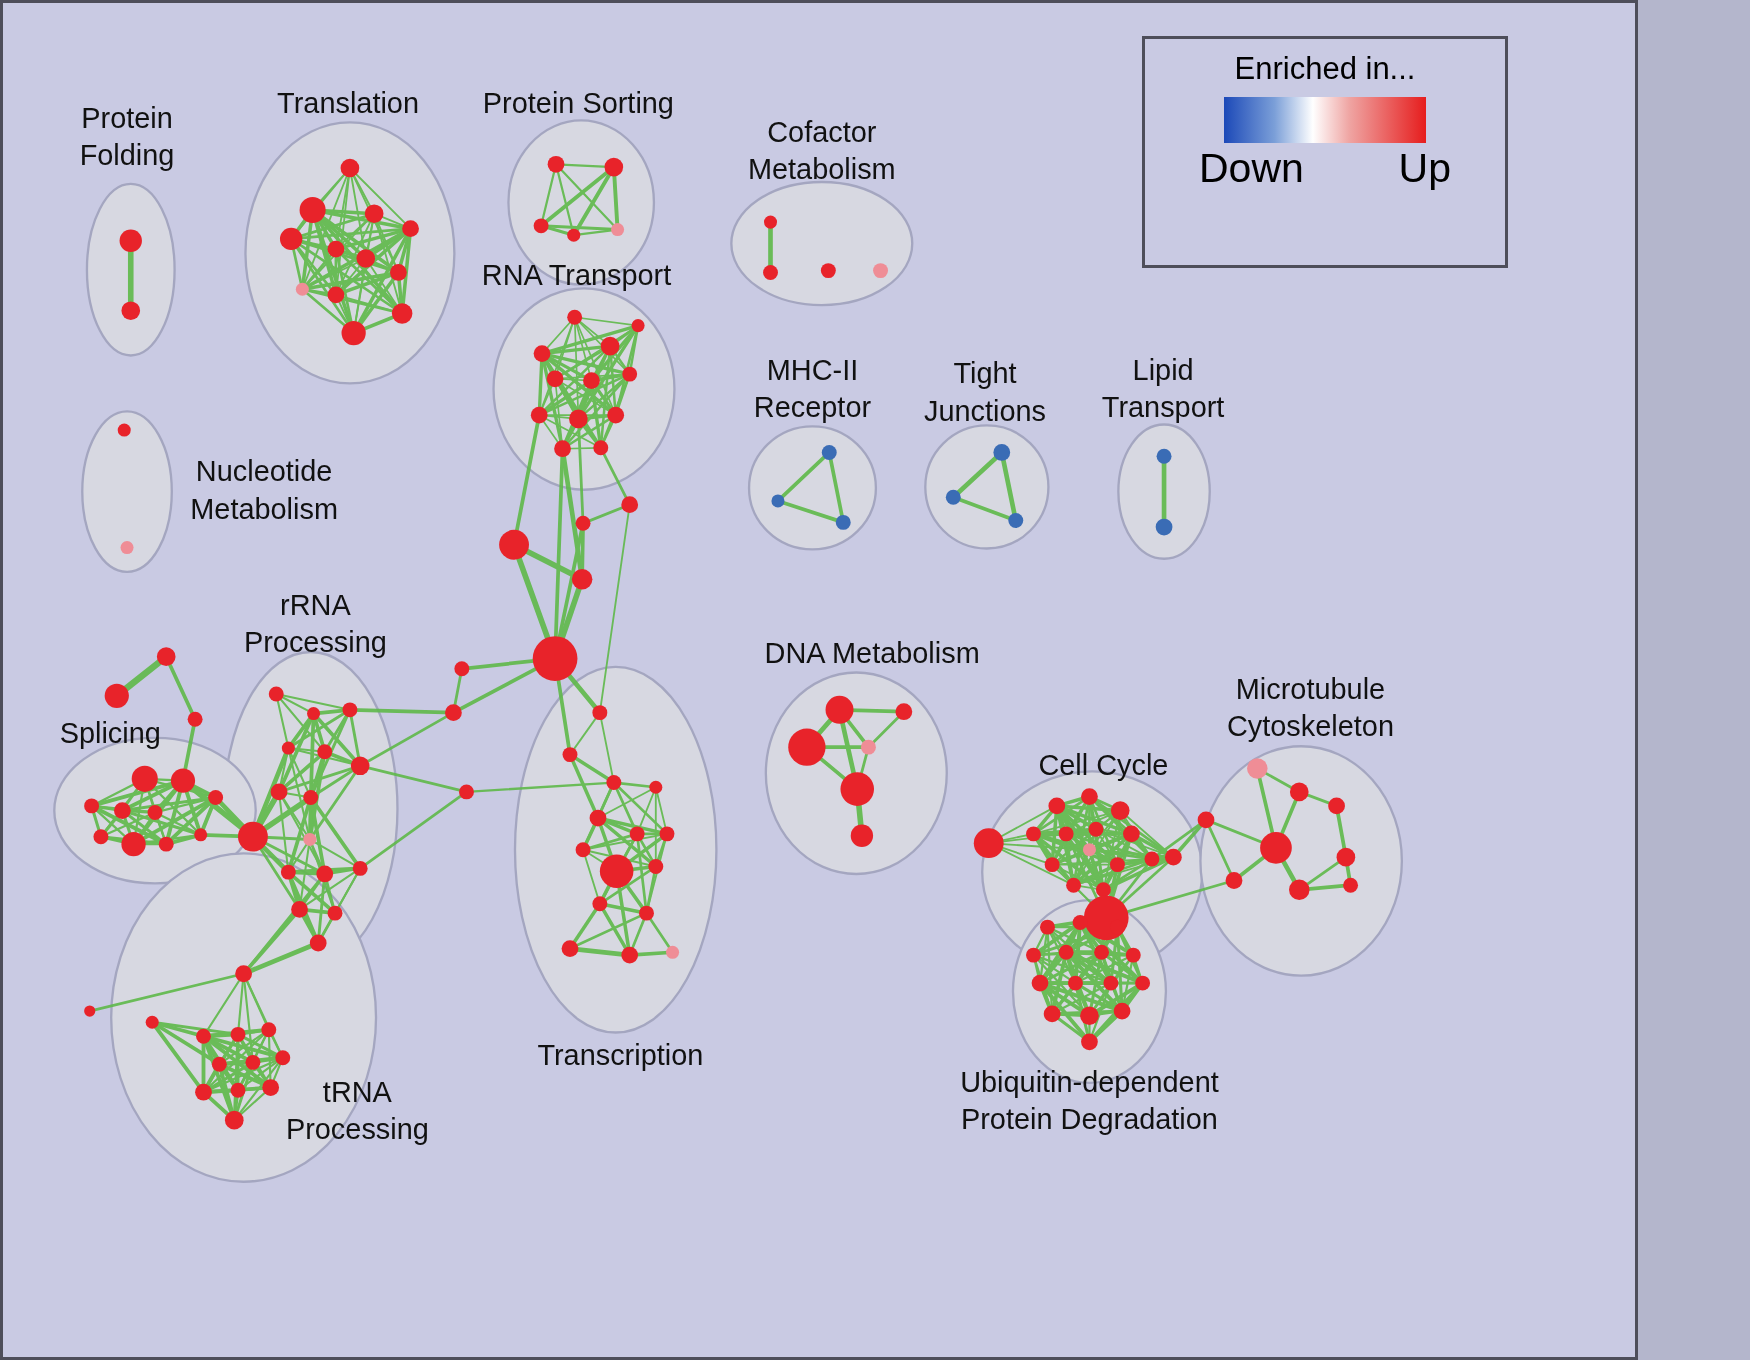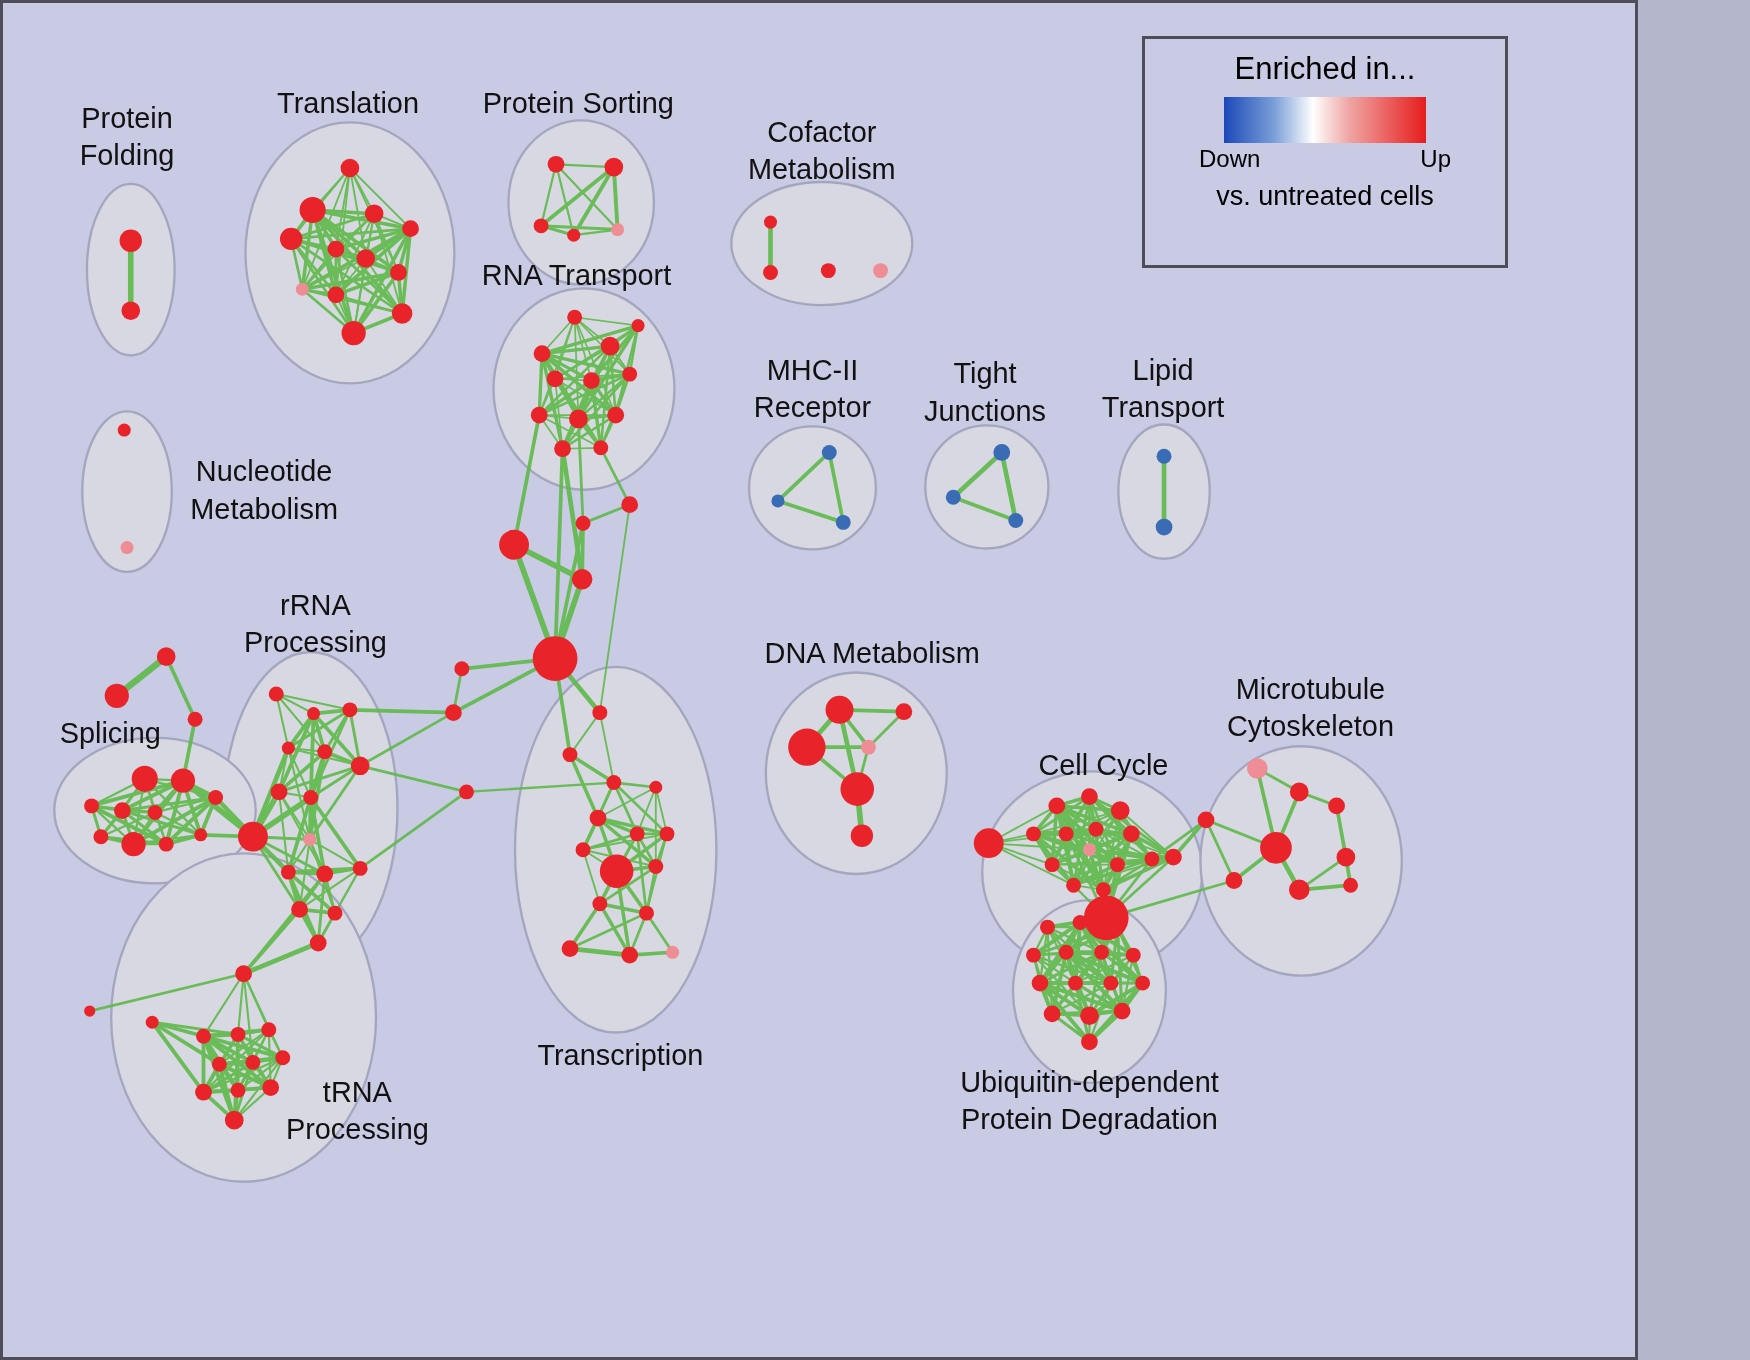--- a/index.html
+++ b/index.html
@@ -5,21 +5,21 @@
   html,body{margin:0;padding:0;background:#b4b6cc;}
   .stage{position:relative;width:1638px;height:1360px;box-sizing:border-box;
          border:3px solid #4e4e5a;background:#c9cae3;overflow:hidden;
          font-family:"Liberation Sans",sans-serif;}
   svg#net{position:absolute;left:0;top:0;width:100%;height:100%;}
   .cluster-label{font-family:"Liberation Sans",sans-serif;font-size:31px;fill:#111;text-anchor:middle;}
   .legend{position:absolute;left:1139px;top:33px;width:366px;height:232px;box-sizing:border-box;
           border:3px solid #4e4e5a;background:#c9cae3;text-align:center;color:#000000;padding-top:12px;}
   .legend-title{font-size:31px;margin-bottom:10px;}
   .legend-bar{width:202px;height:46px;margin:0 auto;}
-  .legend-ends{display:flex;justify-content:space-between;width:252px;margin:2px auto 6px;font-size:24px;}
+  .legend-ends{display:flex;justify-content:space-between;width:252px;margin:2px auto 6px;font-size:41px;}
   .legend-sub{font-size:27px;line-height:1.28;}
 </style>
 </head>
 <body>
 
 <div class="stage">
   <svg id="net" viewBox="0 0 1750 1360">
       <rect x="0" y="0" width="1750" height="1360" fill="#c9cae3"></rect>
       <ellipse cx="137" cy="240" rx="47" ry="92" fill="#d7d8e1" stroke="#a4a6c0" stroke-width="2.5"></ellipse>
       <ellipse cx="372" cy="222" rx="112" ry="140" fill="#d7d8e1" stroke="#a4a6c0" stroke-width="2.5"></ellipse>
@@ -809,15 +809,14 @@
       </g>
     </svg>
 
   <div class="legend">
     <div class="legend-title">Enriched in...</div>
     <div class="legend-bar" style="background: linear-gradient(to right, rgb(28, 73, 184) 0%, rgb(123, 159, 216) 25%, rgb(255, 255, 255) 44%, rgb(239, 165, 163) 62%, rgb(230, 29, 29) 100%);"></div>
     <div class="legend-ends">
       <span>Down</span>
       <span>Up</span>
     </div>
-    <div class="legend-sub">vs. untreated cells</div>
   </div>
 </div>
 
 </body></html>

